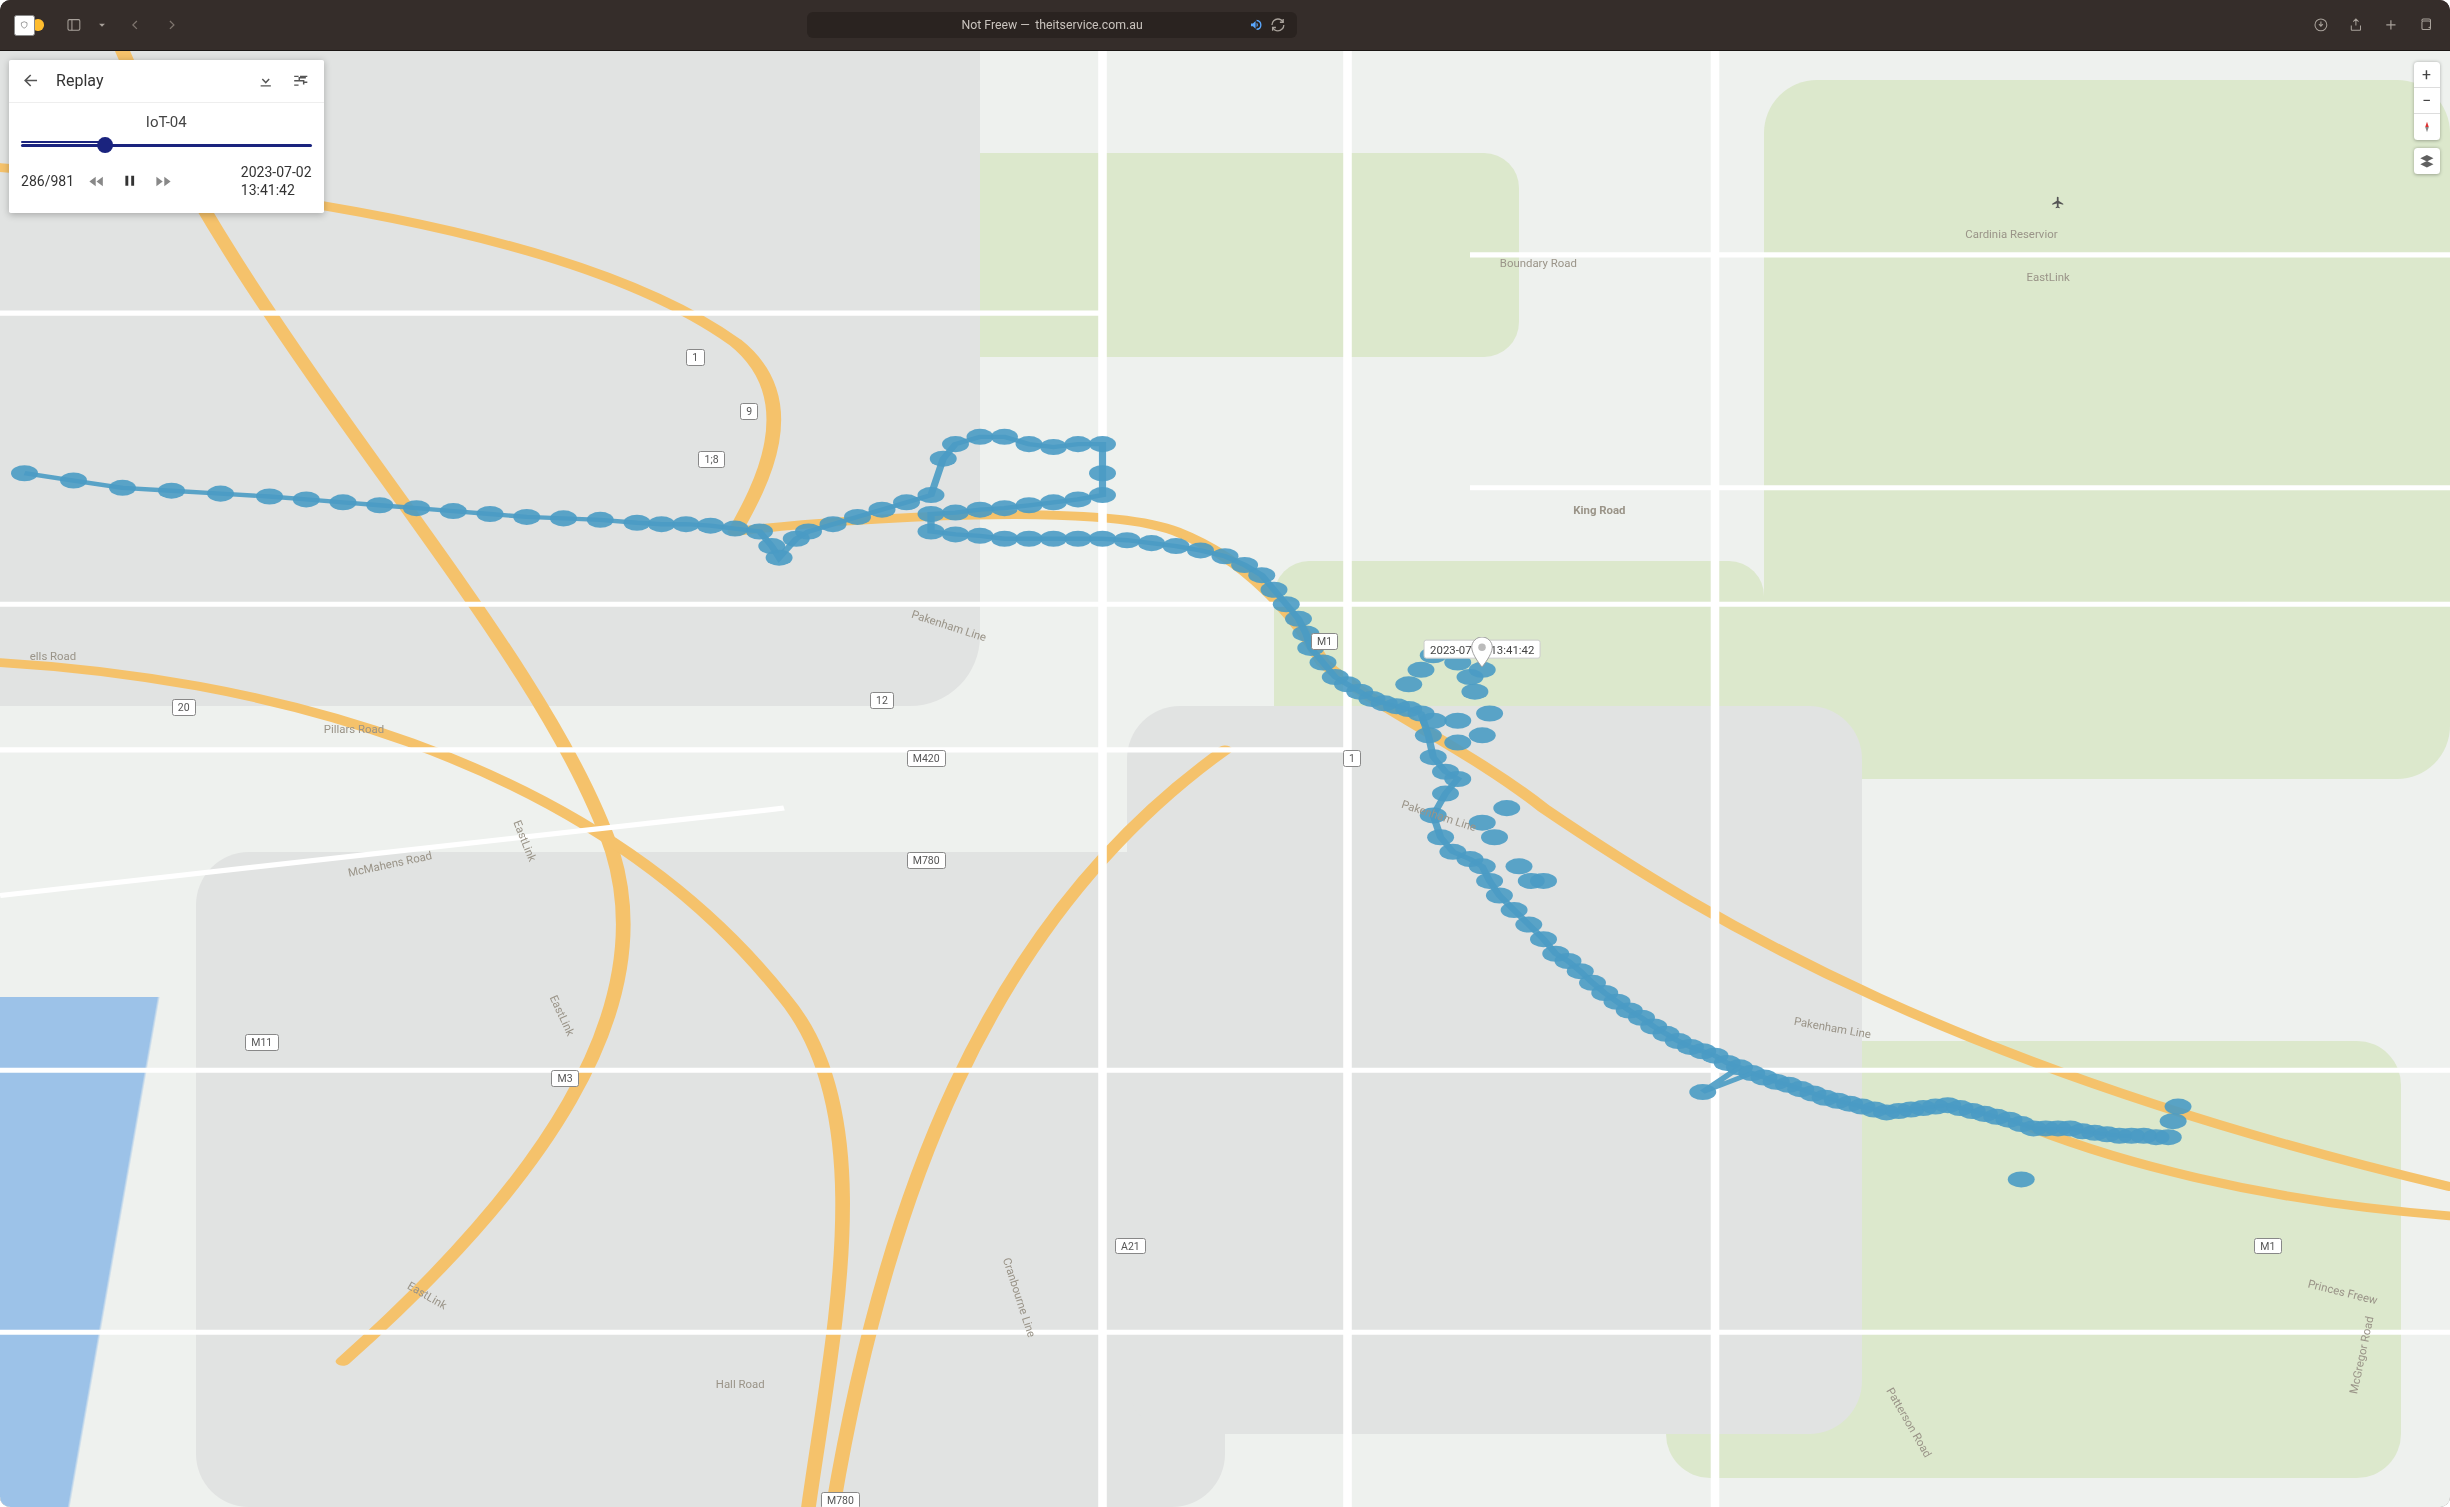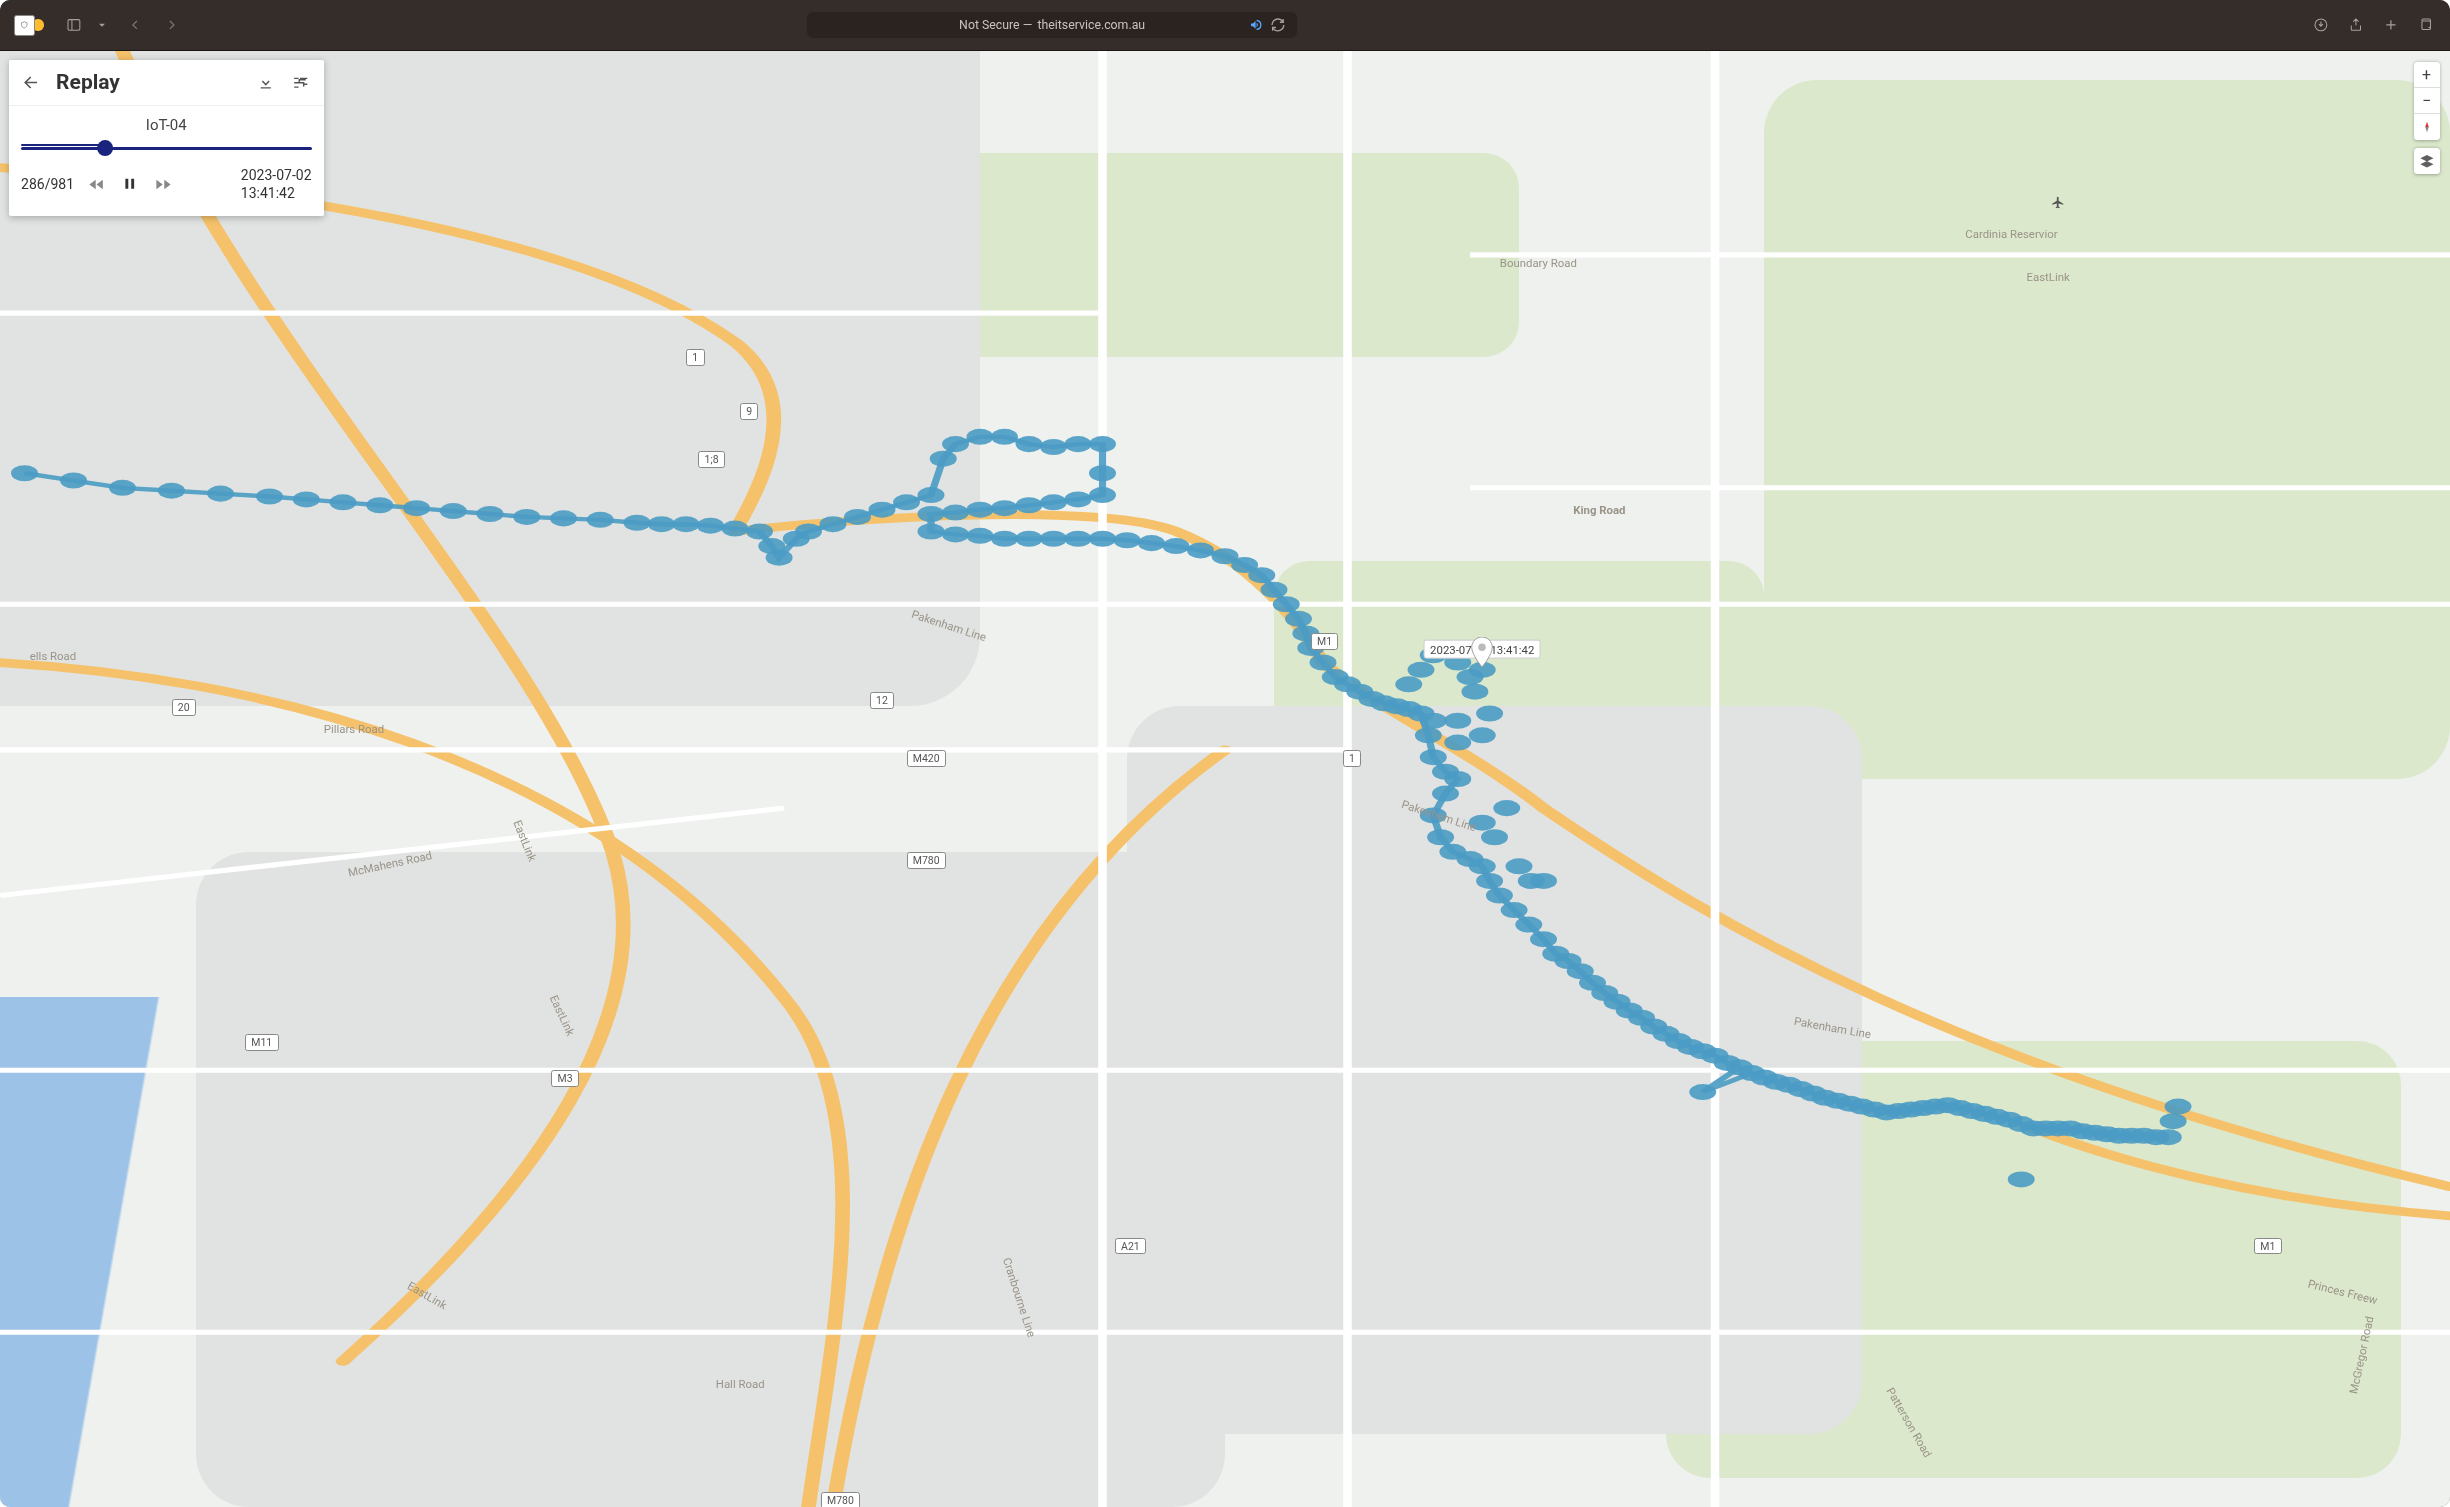--- a/index.html
+++ b/index.html
@@ -133,21 +133,21 @@
     box-shadow: 0 1.8px 7px rgba(0,0,0,0.25);
     color:#333;
   }
   .panel-header {
     display:flex;
     align-items:center;
     padding: 10.5px 12.3px;
     gap: 14px;
     border-bottom: 0.9px solid #eee;
   }
-  .panel-header h2 { font-size:21px; font-weight:700; flex:1; }
+  .panel-header h2 { font-size:16px; font-weight:400; flex:1; }
   .panel-header .ib { width:21px; height:21px; display:flex; align-items:center; justify-content:center; color:#555;}
   .panel-body { padding: 10.5px 12.3px 14px; }
   .device-name { text-align:center; font-size:15px; color:#444; margin-bottom:5.3px; }
   .slider-wrap { position:relative; height:17.5px; display:flex; align-items:center; }
   .slider-line { height:3.5px; width:100%; background:#1a237e; border-radius:1.8px; position:relative; }
   .slider-line::before { content:""; position:absolute; left:0; top:-2.6px; height:1.8px; width:29%; background:#1a237e; border-radius:1.8px;}
   .slider-thumb { position:absolute; width:15.8px; height:15.8px; background:#1a237e; border-radius:50%; top:50%; transform:translate(-50%,-50%); }
 
   .controls-row { display:flex; align-items:center; gap:10.5px; margin-top:8.8px; }
   .frame { font-size:14px; color:#333; }
@@ -216,21 +216,21 @@
     </div>
 
     <div style="flex:0.3"></div>
     <div class="tb-btn shield" style="margin-right:5.3px;">
       <svg viewBox="0 0 24 24" fill="none" stroke="currentColor" stroke-width="1.6">
           <path d="M12 3l8 3v5c0 5-3.5 9-8 10-4.5-1-8-5-8-10V6l8-3z"></path>
         </svg>
     </div>
 
     <div class="urlbar">
-      <span>Not Secure — </span>
+      <span>Not Freew — </span>
         <span>theitservice.com.au</span>
       <span class="tb-btn audio">
         <svg viewBox="0 0 24 24" width="14" height="14" fill="currentColor">
             <path d="M3 10v4h3l4 4V6L6 10H3zm10.5 2a3.5 3.5 0 00-2-3.15v6.3a3.5 3.5 0 002-3.15zm-2-7.7v2.06A6 6 0 0117 12a6 6 0 01-5.5 5.64v2.06A8 8 0 0019 12a8 8 0 00-7.5-7.7z"></path>
           </svg>
       </span>
       <span class="tb-btn reload">
         <svg viewBox="0 0 24 24" width="13" height="13" fill="none" stroke="currentColor" stroke-width="2">
             <path d="M3 12a9 9 0 019-9 9 9 0 018 5M21 12a9 9 0 01-9 9 9 9 0 01-8-5"></path>
             <path d="M20 3v5h-5M4 21v-5h5"></path>

